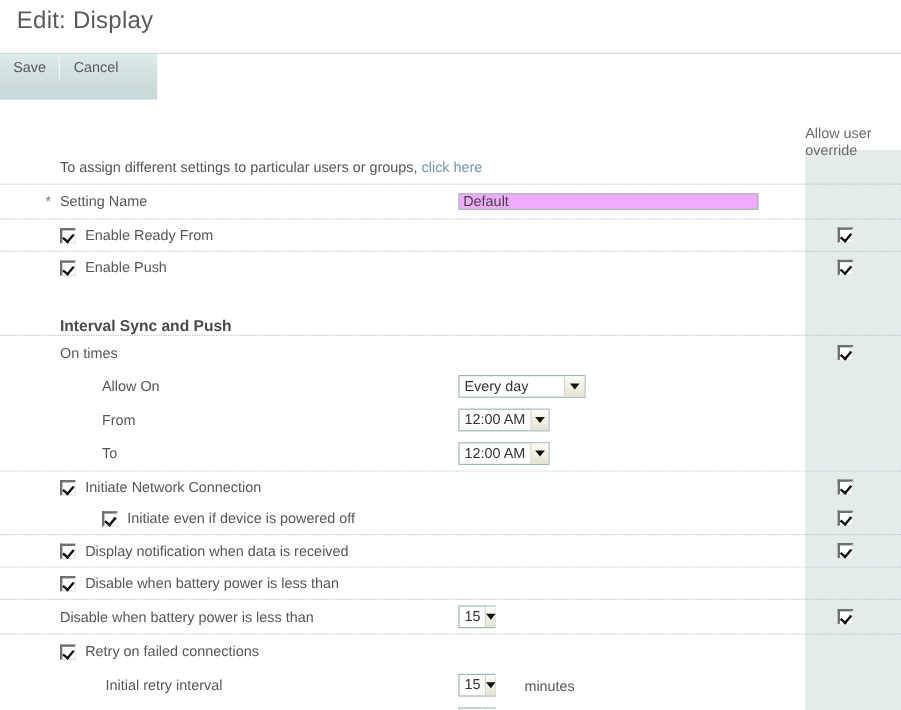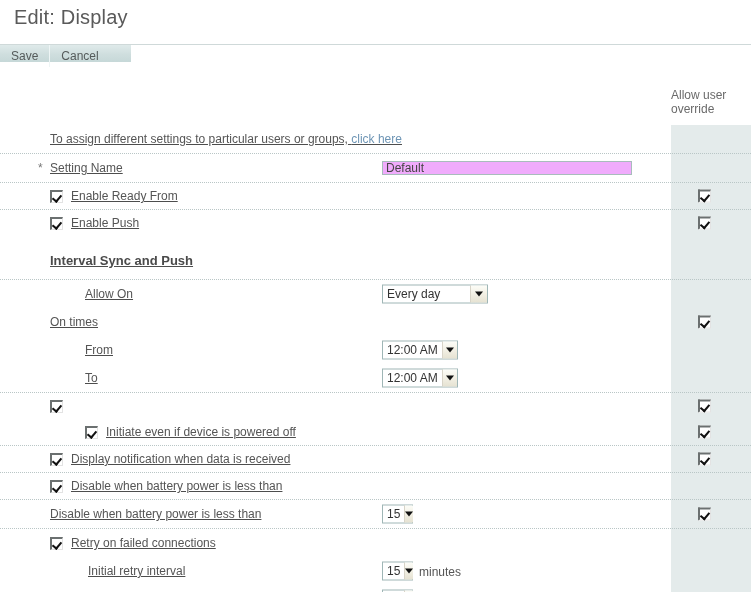--- a/index.html
+++ b/index.html
@@ -32,21 +32,21 @@
     position: absolute;
     top: 44px;
     left: 0;
     width: 751px;
     height: 23px;
     border-top: 1px solid #cfd9d9;
     box-sizing: border-box;
   }
   .toolbar-buttons {
     display: flex;
-    height: 17px;
+    height: 38px;
     width: 131px;
     background: linear-gradient(to bottom, #dfeaea 0%, #cfdede 55%, #c6d8d8 100%);
   }
   .tb-btn {
     font-family: "Liberation Sans", sans-serif;
     font-size: 12px;
     color: #555b5b;
     background: transparent;
     border: none;
     padding: 0 11px;
@@ -68,41 +68,40 @@
     top: 125px;
     width: 80px;
     height: 467px;
     background: #e4ebeb;
   }
 
   
   .col-header {
     position: absolute;
     left: 671px;
-    top: 88px;
+    top: 104px;
     width: 78px;
     font-size: 12px;
     color: #6a6a6a;
     line-height: 14px;
   }
 
   
   .form {
     position: absolute;
     top: 125px;
     left: 0;
     width: 751px;
   }
   .row {
     position: relative;
     display: flex;
-    align-items: flex-start;
+    align-items: flex-end;
     min-height: 26px;
     box-sizing: border-box;
-    text-decoration: underline;
   }
   .row.sep {
     border-bottom: 1px dotted #b9c6c6;
   }
   .row-inner {
     display: flex;
     align-items: center;
     width: 671px;
     box-sizing: border-box;
     padding-left: 50px;
@@ -198,21 +197,21 @@
     border-left: 4px solid transparent;
     border-right: 4px solid transparent;
     border-top: 5px solid #111;
     display: block;
   }
   .select.w-sel-wide { width: 106px; }
   .select.w-sel-time { width: 76px; }
   .select.w-sel-num  { width: 31px; }
 
   .unit {
-    margin-left: 6px;
+    margin-left: 24px;
     color: #555;
     font-size: 12px;
   }
 
   
   .cb {
     width: 13px;
     height: 13px;
     flex: 0 0 13px;
     background: #ffffff;
@@ -308,41 +307,41 @@
   </div>
 
   <div class="spacer-row"></div>
 
   <div class="row sep" style="min-height:27px">
     <div class="section-head">Interval Sync and Push</div>
   </div>
 
   <div class="row h-28">
     <div class="row-inner">
+      <span class="label">On times</span>
+    </div>
+    <div class="override-cell">
+      <span class="cb checked nomargin"></span>
+    </div>
+  </div>
+
+  <div class="row h-28">
+    <div class="row-inner">
       <span class="label indent1">Allow On</span>
     </div>
     <div class="field-col">
       <div class="select w-sel-wide">
         <span class="sel-text">Every day</span>
         <span class="sel-arrow"></span>
       </div>
     </div>
   </div>
 
   <div class="row h-28">
     <div class="row-inner">
-      <span class="label">On times</span>
-    </div>
-    <div class="override-cell">
-      <span class="cb checked nomargin"></span>
-    </div>
-  </div>
-
-  <div class="row h-28">
-    <div class="row-inner">
       <span class="label indent1">From</span>
     </div>
     <div class="field-col">
       <div class="select w-sel-time">
         <span class="sel-text">12:00 AM</span>
         <span class="sel-arrow"></span>
       </div>
     </div>
   </div>
 
@@ -354,20 +353,21 @@
       <div class="select w-sel-time">
         <span class="sel-text">12:00 AM</span>
         <span class="sel-arrow"></span>
       </div>
     </div>
   </div>
 
   <div class="row h-26">
     <div class="row-inner">
       <span class="cb checked"></span>
+      <span class="label">Initiate Network Connection</span>
     </div>
     <div class="override-cell">
       <span class="cb checked nomargin"></span>
     </div>
   </div>
 
   <div class="row sep h-26">
     <div class="row-inner" style="padding-left:85px">
       <span class="cb checked"></span>
       <span class="label">Initiate even if device is powered off</span>

